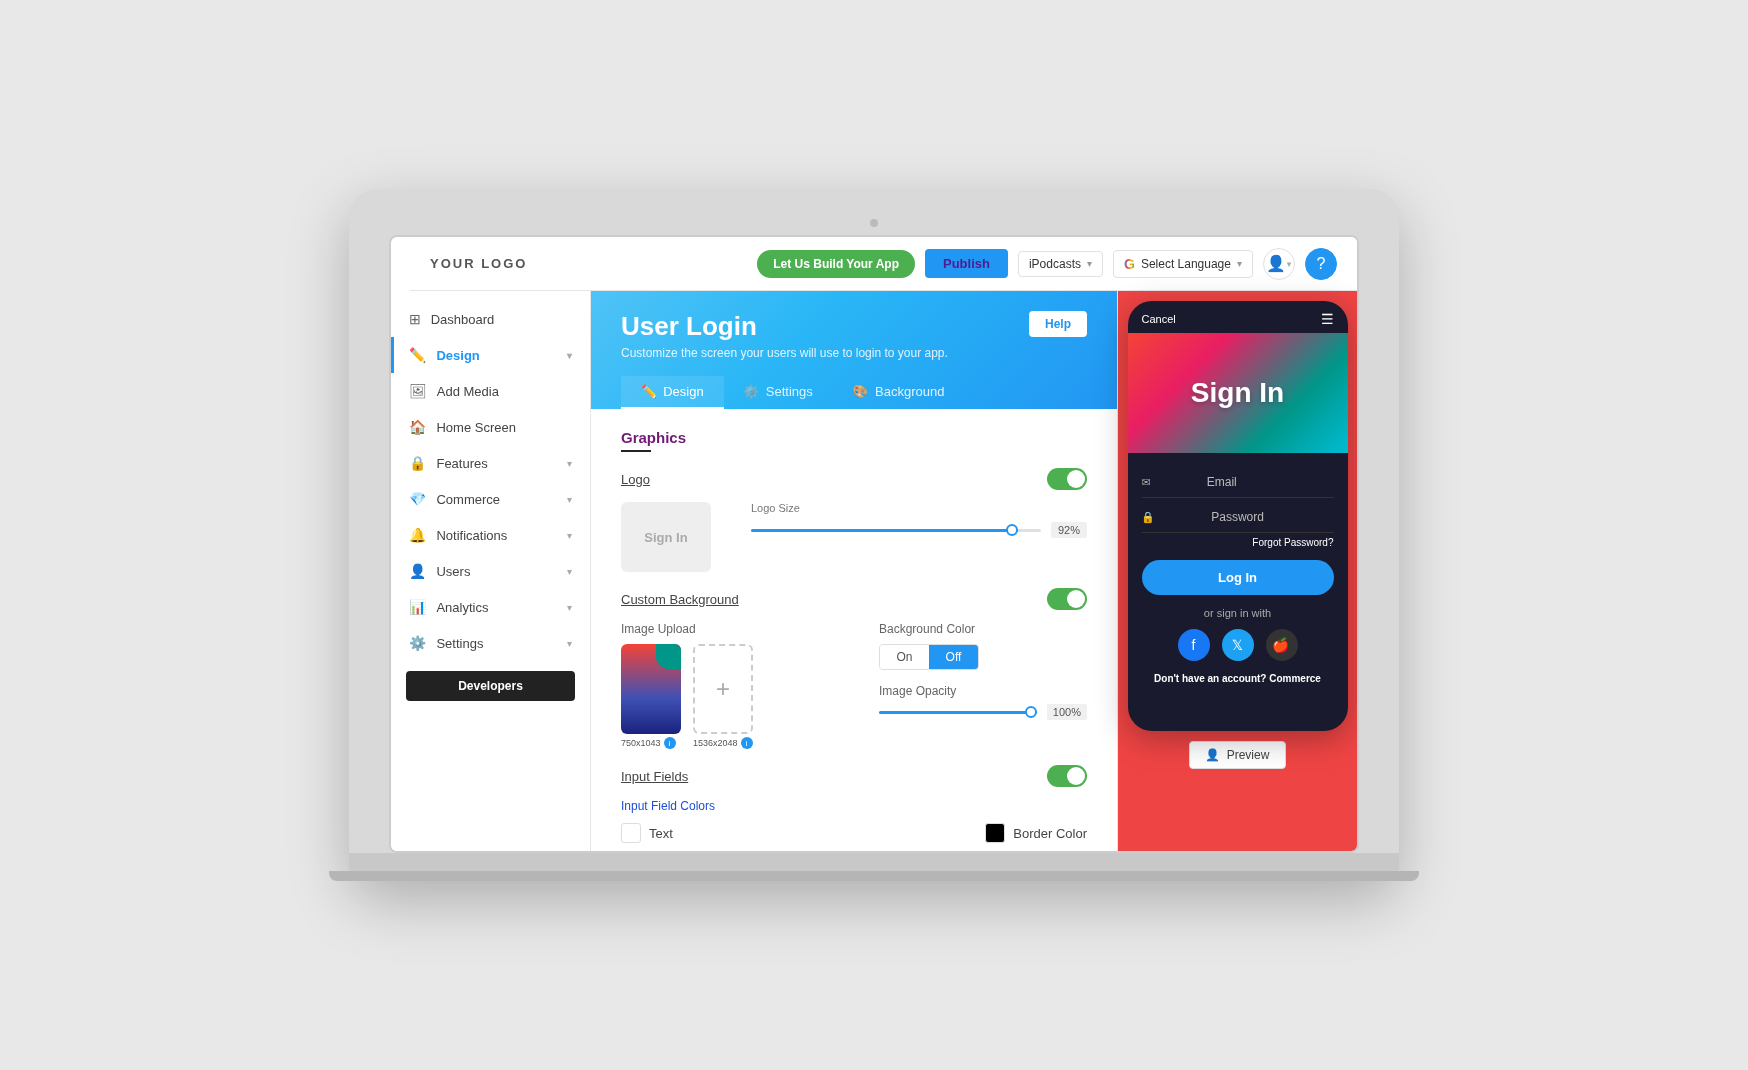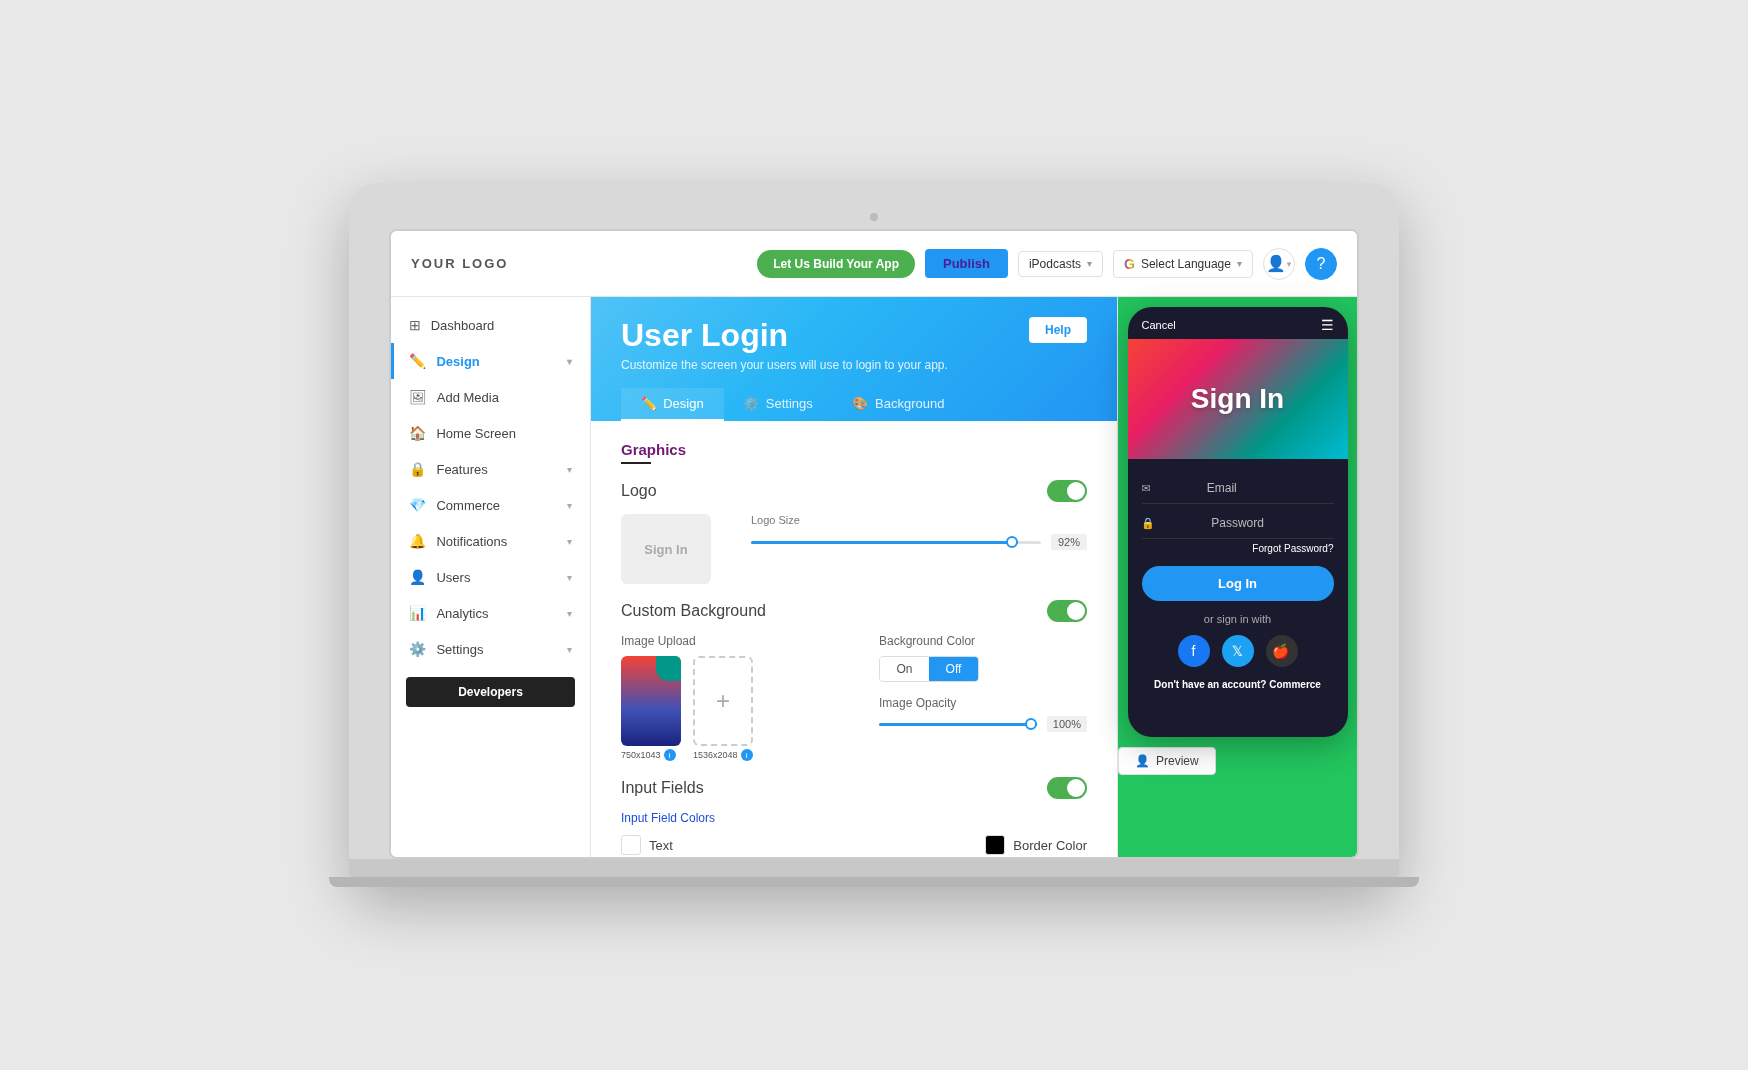--- a/index.html
+++ b/index.html
@@ -33,23 +33,24 @@
       border-radius: 8px;
       overflow: hidden;
       border: 2px solid #ccc;
     }
 
     
     .top-bar {
       display: flex;
       align-items: center;
       padding: 0 20px;
-      height: 66px;
+      height: 54px;
       background: #fff;
       border-bottom: 1px solid #e5e5e5;
+      margin-left: 19px;
     }
 
     .logo-text {
       font-size: 13px;
       font-weight: 700;
       letter-spacing: 2px;
       color: #555;
       flex: 1;
     }
 
@@ -181,21 +182,21 @@
     }
 
     .page-header-top {
       display: flex;
       align-items: flex-start;
       justify-content: space-between;
     }
 
     .page-title {
       color: #fff;
-      font-size: 32px;
+      font-size: 26px;
       font-weight: 700;
     }
 
     .page-subtitle {
       color: rgba(255,255,255,0.85);
       font-size: 12px;
       margin-top: 4px;
     }
 
     .btn-help {
@@ -255,22 +256,23 @@
     }
 
     .settings-row {
       display: flex;
       align-items: center;
       justify-content: space-between;
       margin-bottom: 12px;
     }
 
     .settings-label {
-      font-size: 16px;
+      font-size: 13px;
       color: #444;
+      text-decoration: underline;
     }
 
     
     .toggle {
       width: 40px; height: 22px;
       background: #4caf50;
       border-radius: 11px;
       position: relative;
       cursor: pointer;
       flex-shrink: 0;
@@ -494,25 +496,25 @@
     .color-swatch.white { background: #fff; }
 
     .color-item-label {
       font-size: 13px;
       color: #444;
     }
 
     
     .preview-panel {
       width: 240px;
-      background: #22c55e;
+      background: #ef4444;
       border-left: 1px solid #e5e5e5;
       display: flex;
       flex-direction: column;
-      align-items: flex-start;
+      align-items: center;
       padding: 0 0 10px;
       flex-shrink: 0;
     }
 
     .phone-mockup {
       width: 220px;
       height: 430px;
       background: #1a1a2e;
       border-radius: 24px;
       overflow: hidden;

